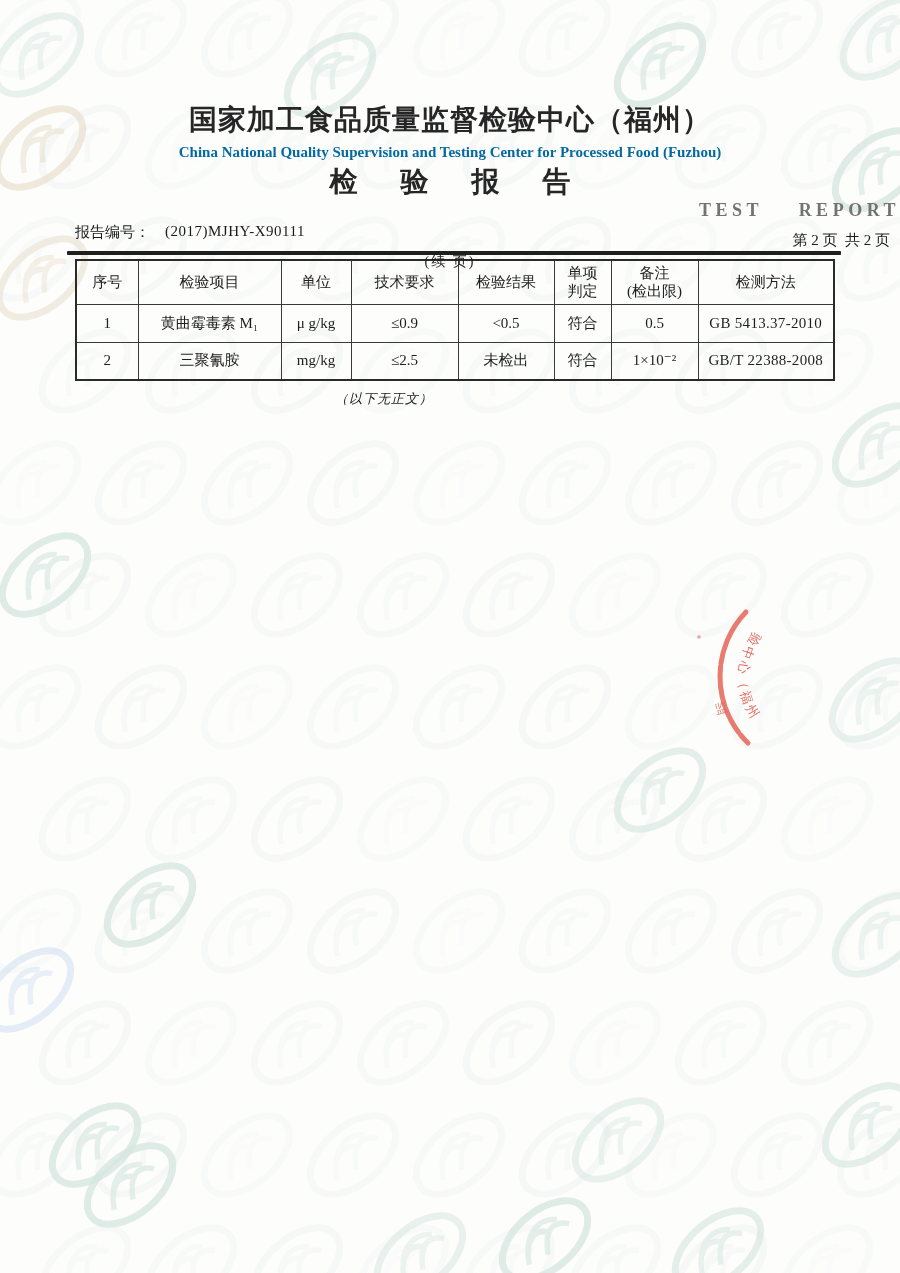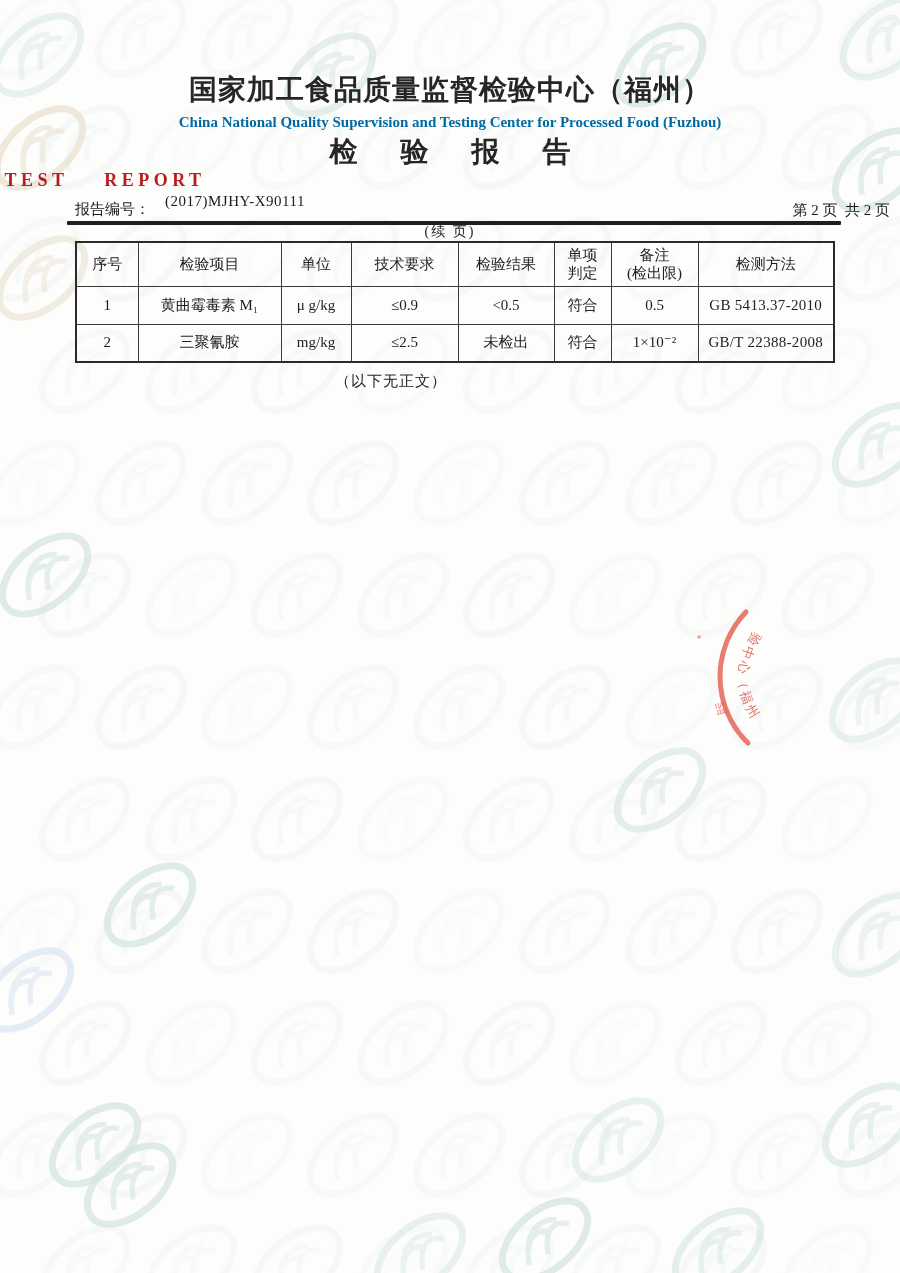--- a/index.html
+++ b/index.html
@@ -9,69 +9,69 @@
     width:900px; height:1273px;
     background:#fdfdfc;
     font-family:"Liberation Serif","DejaVu Serif",serif;
     color:#1b1b1b;
     overflow:hidden;
   }
   .wm-layer {
     position:absolute; inset:0; width:900px; height:1273px;
     pointer-events:none;
   }
-  .content { position:relative; padding-top:72px; }
+  .content { position:relative; padding-top:102px; }
 
   .org-title-cn {
     text-align:center; font-size:28px; font-weight:600;
     letter-spacing:1px; line-height:36px; color:#262626;
   }
   .org-title-en {
     text-align:center; font-size:15px; font-weight:700;
     line-height:20px; margin-top:4px; color:#0369a1;
   }
   .doc-title-cn {
     text-align:center; font-size:28px; font-weight:600;
     letter-spacing:18px; padding-left:18px; line-height:36px;
     margin-top:2px; white-space:pre; color:#262626;
   }
   .doc-title-en {
-    text-align:left; font-size:18px; font-weight:700;
+    text-align:right; font-size:18px; font-weight:700;
     letter-spacing:4.5px; padding-left:4.5px; line-height:21px;
-    white-space:pre; color:#b91c1c;
+    white-space:pre; color:#737373;
   }
   .meta-row { position:relative; height:30px; font-size:15px; }
-  .report-no-label { position:absolute; left:75px; top:2px;margin-top:7px; }
+  .report-no-label { position:absolute; left:75px; top:2px; }
   .report-no-value { position:absolute; left:165px; top:2px; letter-spacing:0.5px; }
   .continuation    { position:absolute; left:0; right:0; top:4px; text-align:center; font-size:14px; letter-spacing:2px;margin-top:28px; }
   .page-info      { position:absolute; right:10px; top:10px; font-size:15px; white-space:pre; }
 
   .thick-rule {
     margin-left:67px; width:774px; height:4px;
     background:#1f1f1f; border-radius:1px;
   }
 
   table.report {
-    margin:16px 0 0 75px;
+    margin:4px 0 0 75px;
     border-collapse:collapse; table-layout:fixed;
     width:758px; font-size:15px;
     border:2px solid #2a2a2a;
   }
   table.report th, table.report td {
     border:1.5px solid #3a3a3a;
     text-align:center; vertical-align:middle;
     font-weight:normal; color:#1e1e1e;
     line-height:1.25; padding:2px 3px;
   }
   table.report th { height:44px; white-space:pre-line; }
   table.report td { height:38px; }
   td.cell-left  { text-align:left; padding-left:13px; }
   td.cell-method{ text-align:left; padding-left:8px; letter-spacing:0.3px; }
 
-  .end-note { margin:9px 0 8px 335px; font-size:15px; letter-spacing:1px; }
+  .end-note { margin:9px 0 8px 335px; font-size:13px; letter-spacing:1px;font-style:italic; }
 
   .stamp { position:absolute; left:685px; top:585px; }
 </style>
 </head>
 <body>
 
 <div class="page">
 
   <svg class="wm-layer" viewBox="0 0 900 1273">
     <defs>

